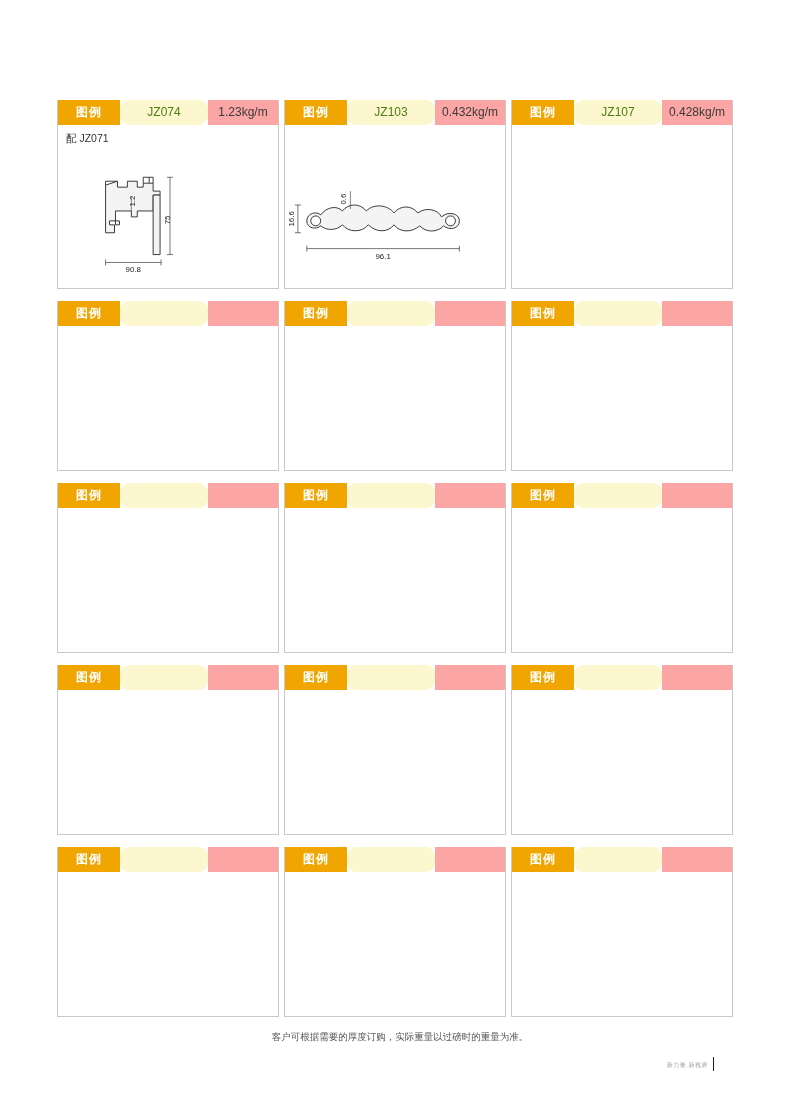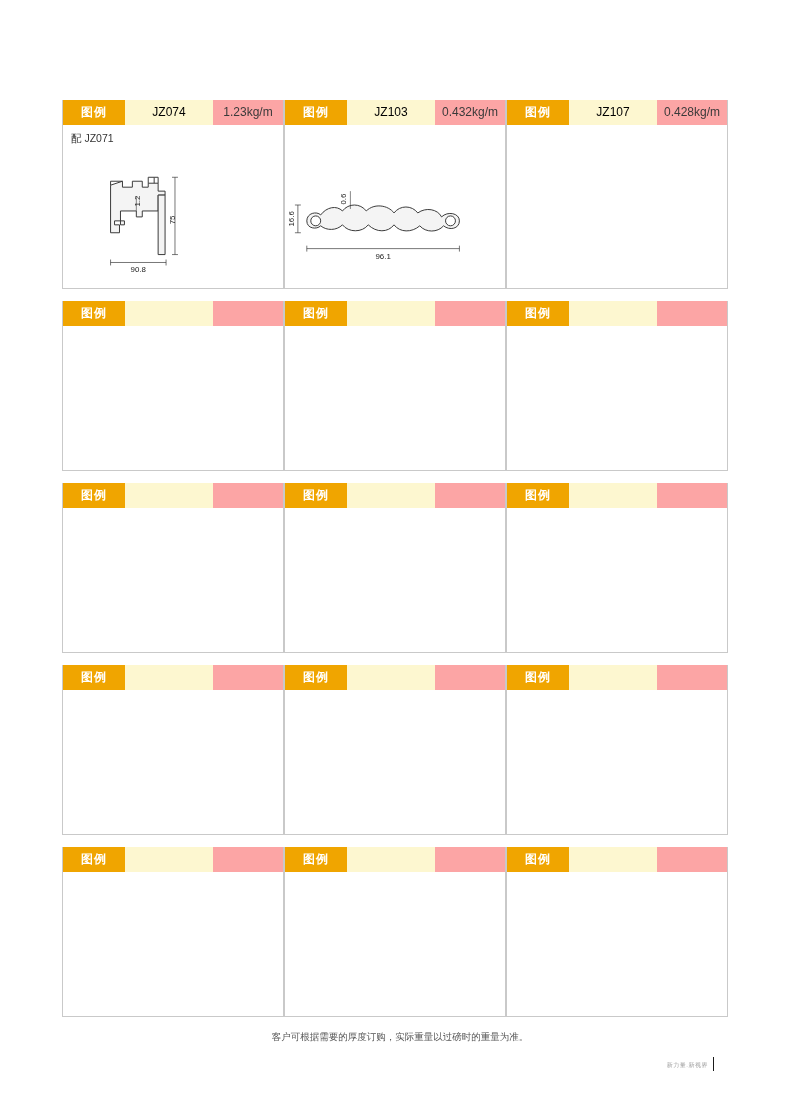--- a/index.html
+++ b/index.html
@@ -23,21 +23,21 @@
   }
   
   .grid {
     position: absolute;
     left: 57px;
     top: 100px;
     width: 676px;
   }
   .row {
     display: flex;
-    justify-content: center;
+    justify-content: space-between;
     margin-bottom: 12px;
   }
   .card {
     width: 222px;
     box-sizing: border-box;
     border: 1px solid #c9c9c9;
     border-top: none;
     background: #ffffff;
     position: relative;
   }
@@ -51,22 +51,23 @@
     width: 62px;
     background: #f0a500;
     color: #ffffff;
     text-align: center;
     font-weight: bold;
     letter-spacing: 1px;
   }
   .hdr-code {
     width: 88px;
     background: #fdf7d0;
-    color: #000000;
+    color: #4d7c0f;
     text-align: center;
+    border-radius: 9px;
   }
   .hdr-weight {
     flex: 1;
     background: #fca5a5;
     color: #3a3a3a;
     text-align: center;
   }
   .card-body {
     height: 144px;
     position: relative;

